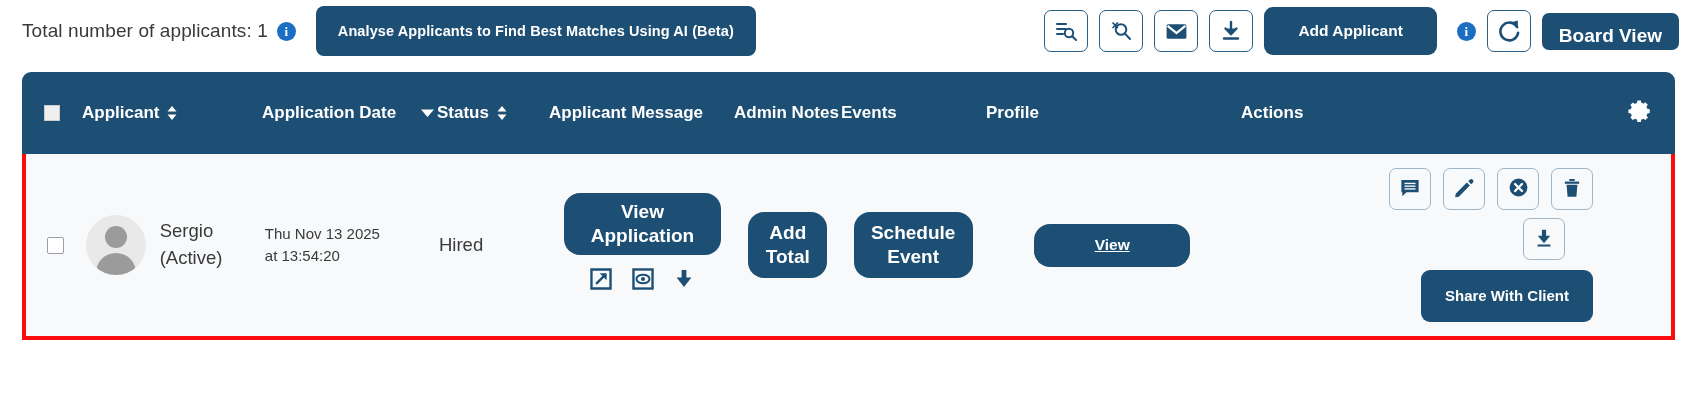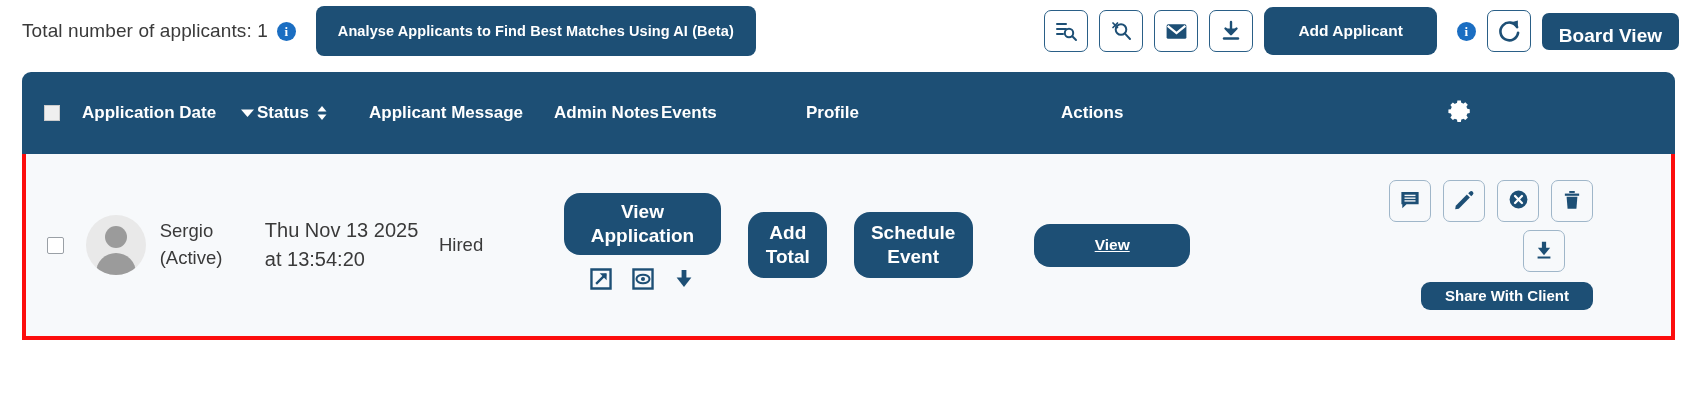--- a/index.html
+++ b/index.html
@@ -208,21 +208,21 @@
     border-radius: 20px 20px 0 0;
     background: #9b9b9b;
     left: 10px; top: 38px;
   }
   .applicant-name {
     margin-left: 14px;
     line-height: 1.45;
     font-size: 18.5px;
     color: #3a3a3a;
   }
-  .date-cell { line-height: 1.45; font-size: 20px; color:#3a3a3a; }
+  .date-cell { line-height: 1.45; font-size: 15px; color:#3a3a3a; }
   .status-cell { font-size: 18.5px; color:#3a3a3a; }
 
   .cell-stack { display:flex; flex-direction:column; align-items:center; }
 
   .blue-btn {
     background: #1d4f75;
     color: #ffffff;
     border: none;
     border-radius: 16px;
     font-family: "Liberation Sans", sans-serif;
@@ -230,21 +230,21 @@
     cursor: pointer;
     text-align: center;
     line-height: 1.25;
     box-sizing: border-box;
   }
   .btn-view-app   { width: 157px; height: 62px; font-size: 19px; padding: 0 6px; }
   .btn-add-note   { width: 79px;  height: 66px; font-size: 19px; }
   .btn-sched-ev   { width: 119px; height: 66px; font-size: 19px; }
   .btn-view       { width: 156px; height: 43px; font-size: 15.5px; text-decoration: underline; }
   .btn-view-job   { width: 198px; height: 43px; font-size: 15.5px; margin-top: 12px; }
-  .btn-share      { width: 172px; height: 28px; font-size: 15px; border-radius: 9px; }
+  .btn-share      { width: 172px; height: 52px; font-size: 15px; border-radius: 9px; }
 
   .app-icon-row {
     display: flex;
     align-items: center;
     gap: 16px;
     margin-top: 11px;
   }
   .plain-icon { cursor:pointer; display:block; }
 
   .actions-cell {
@@ -347,20 +347,29 @@
   </div>
 
   <div class="table-wrap">
 
     <div class="thead">
 
       <div class="th c-check">
         <span class="hdr-checkbox"></span>
       </div>
 
+      <div class="th c-appl">
+        <span class="th-label">Applicant</span>
+        <span class="sort-icon">
+          <svg width="12" height="20" viewBox="0 0 12 20">
+            <polygon points="6,3 10.5,8.5 1.5,8.5" fill="#ffffff"></polygon>
+            <polygon points="6,17 10.5,11.5 1.5,11.5" fill="#ffffff"></polygon>
+          </svg>
+        </span>
+      </div>
 
       <div class="th c-date">
         <span class="th-label">Application Date</span>
         <span class="caret-down-icon">
           <svg width="15" height="10" viewBox="0 0 15 10">
             <polygon points="1,1.5 14,1.5 7.5,9" fill="#ffffff"></polygon>
           </svg>
         </span>
       </div>
 

